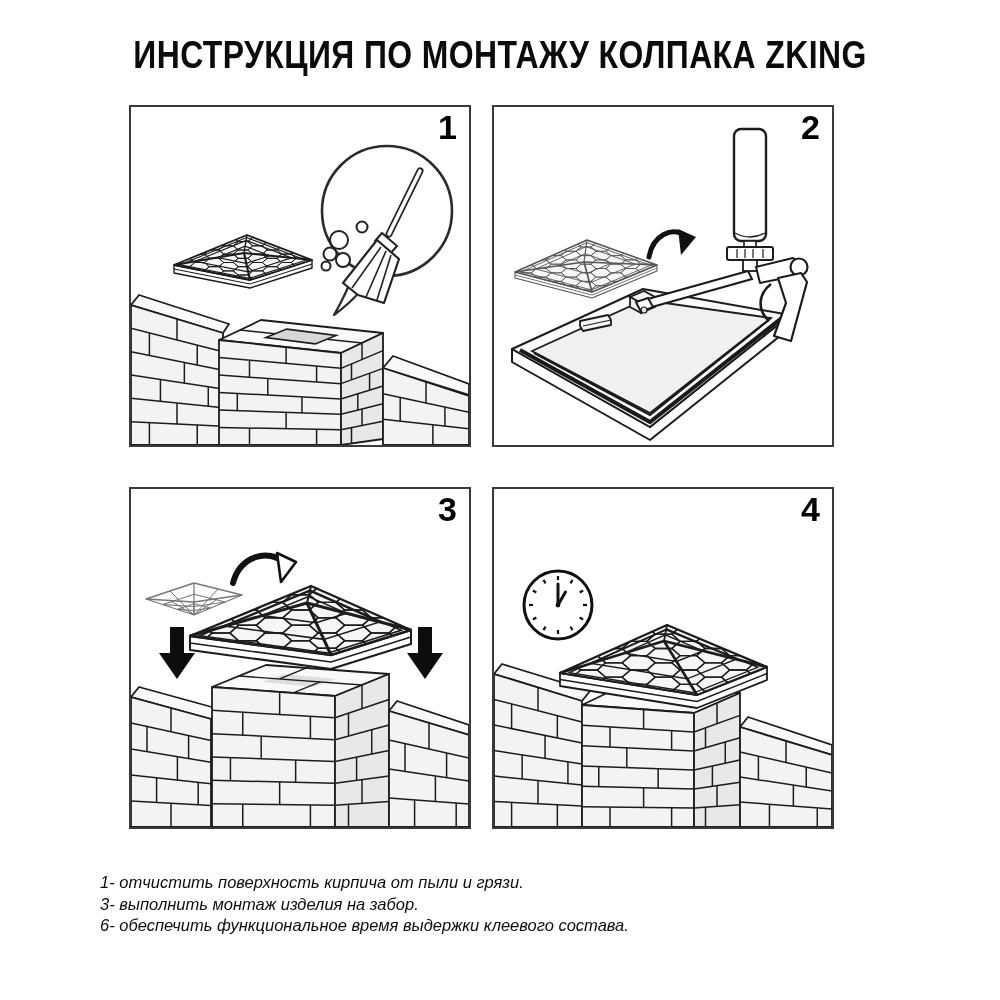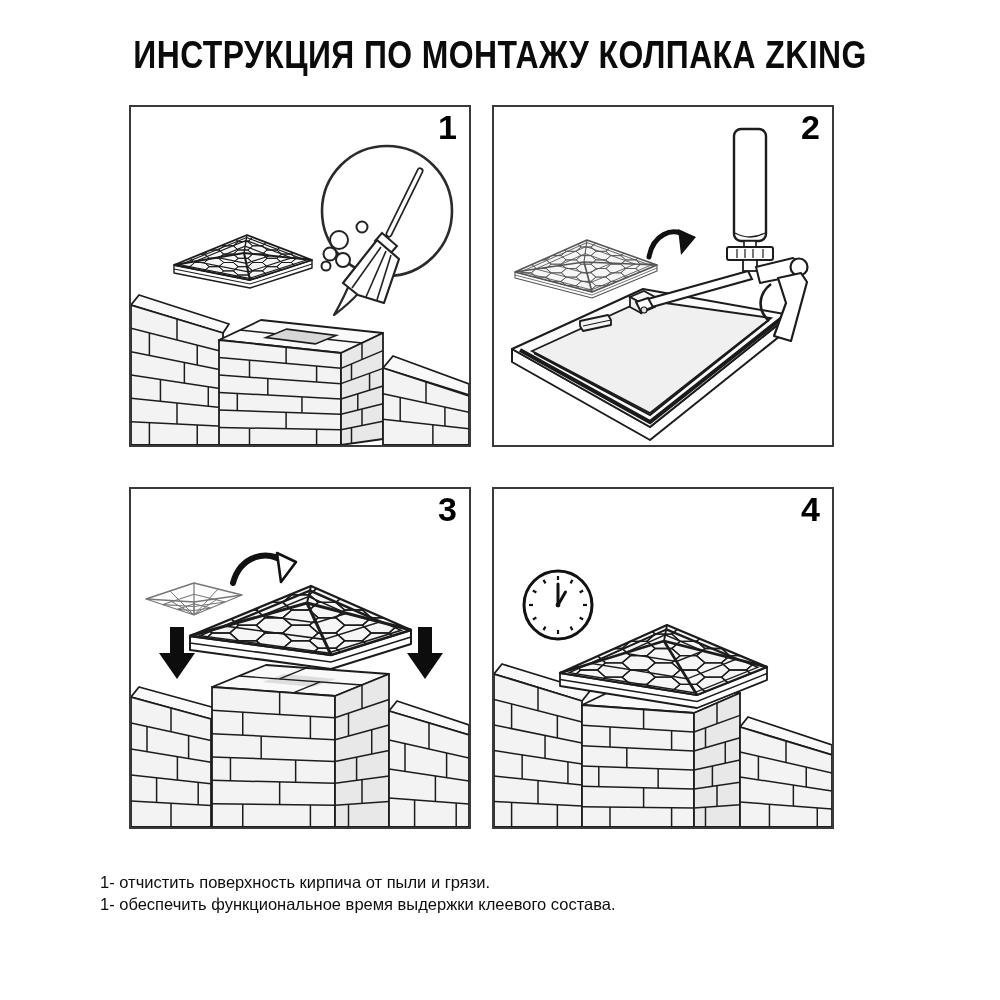--- a/index.html
+++ b/index.html
@@ -7,21 +7,21 @@
   .title{position:absolute;top:34px;left:0;width:1000px;text-align:center;font-size:38px;font-weight:bold;
          white-space:nowrap;transform:scaleX(0.84);transform-origin:500px 0;letter-spacing:0.5px;color:#0b0b0b;}
   .panel{position:absolute;width:342px;height:342px;border:2px solid #3a3a3a;background:#fff;box-sizing:border-box;}
   #p1{left:129px;top:105px}
   #p2{left:492px;top:105px}
   #p3{left:129px;top:487px}
   #p4{left:492px;top:487px}
   .panel svg{position:absolute;left:0;top:0;}
   .num{position:absolute;top:3px;right:13px;font-size:34px;font-weight:bold;line-height:1;letter-spacing:-1px;color:#000;}
   .steps{position:absolute;left:100px;top:872px;width:870px;font-size:16.5px;line-height:21.5px;color:#0e0e0e;}
-  .steps p{margin:0;}
+  .steps p{margin:0;font-style:italic;}
 </style>
 </head>
 <body>
 
 <div class="title">ИНСТРУКЦИЯ ПО МОНТАЖУ КОЛПАКА ZKING</div>
 
 <div class="panel" id="p1">
   <svg id="svg1" width="338" height="338" viewBox="0 0 338 338">
       <g>
         <polygon points="8.0,188.0 98.0,217.0 92.0,226.0 0.0,198.0" fill="#f9f9f9" stroke="#1c1c1c" stroke-width="1.8" stroke-linejoin="round"></polygon>
@@ -961,14 +961,15 @@
         <line x1="64" y1="116" x2="64" y2="94.92" stroke="#111" stroke-width="3" stroke-linecap="round"></line>
         <line x1="64" y1="116" x2="71.48" y2="103.0442599593848" stroke="#111" stroke-width="3" stroke-linecap="round"></line>
         <circle cx="64" cy="116" r="2.4" fill="#111"></circle>
       </g>
     </svg>
   <div class="num">4</div>
 </div>
 
 <div class="steps">
   <p>1- отчистить поверхность кирпича от пыли и грязи.</p>
-  <p>1- обеспечить функциональное время выдержки клеевого состава.</p>
+  <p>3- выполнить монтаж изделия на забор.</p>
+  <p>6- обеспечить функциональное время выдержки клеевого состава.</p>
 </div>
 
 </body></html>

